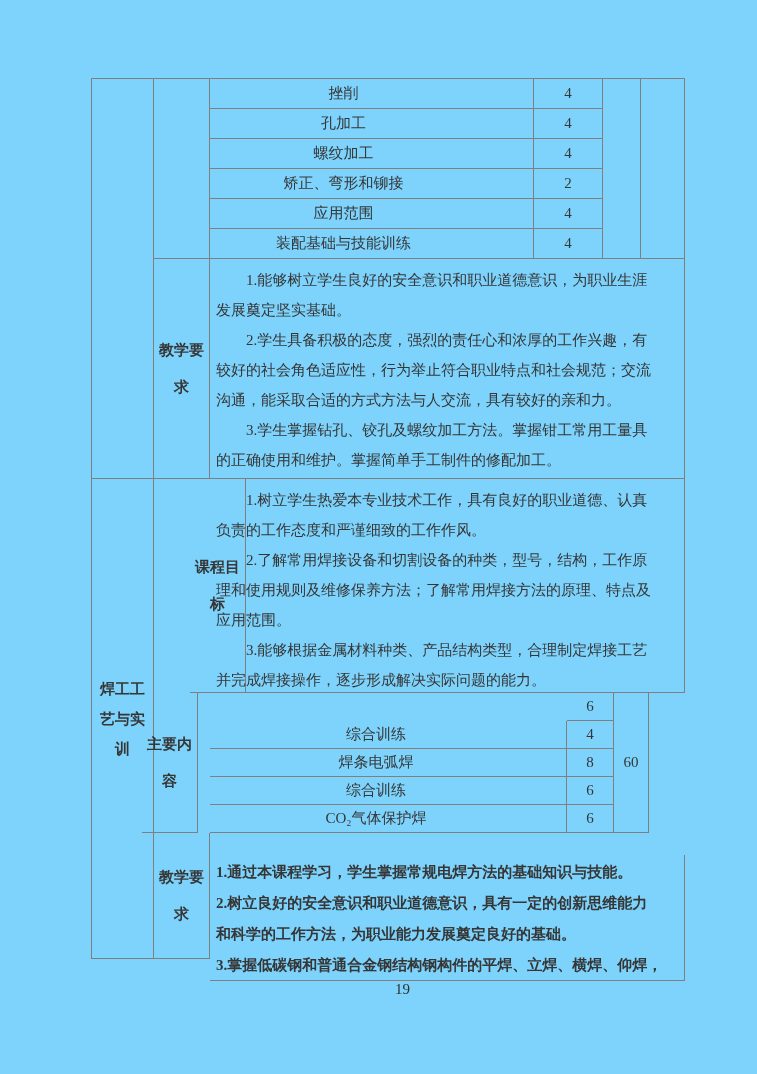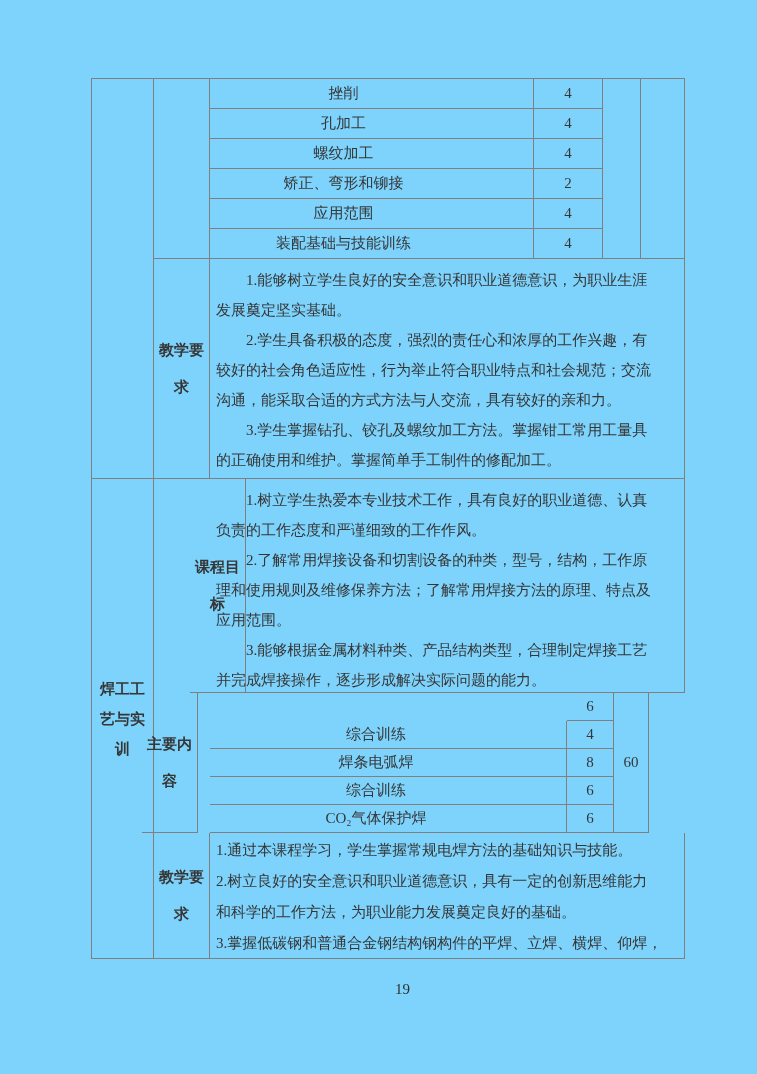--- a/index.html
+++ b/index.html
@@ -80,21 +80,21 @@
     <div class="cell center" style="left:475px;top:670px;width:47px;height:28px;">8</div>
     <div class="cell center shiftB" style="left:118px;top:698px;width:357px;height:28px;">综合训练</div>
     <div class="cell center" style="left:475px;top:698px;width:47px;height:28px;">6</div>
     <div class="cell center shiftB" style="left:118px;top:726px;width:357px;height:28px;">CO₂气体保护焊</div>
     <div class="cell center" style="left:475px;top:726px;width:47px;height:28px;">6</div>
 
     <div class="cell center" style="left:522px;top:614px;width:35px;height:140px;">60</div>
 
     <div class="cell center pre lbl" style="left:62px;top:754px;width:56px;height:126px;">教学要
 求</div>
-    <div class="cell para-tight" style="left:118px;top:754px;width:475px;height:126px;">1.通过本课程学习，学生掌握常规电焊方法的基础知识与技能。
+    <div class="cell para-tight" style="left:118px;top:776px;width:475px;height:126px;font-weight:bold;">1.通过本课程学习，学生掌握常规电焊方法的基础知识与技能。
 2.树立良好的安全意识和职业道德意识，具有一定的创新思维能力
 和科学的工作方法，为职业能力发展奠定良好的基础。
 3.掌握低碳钢和普通合金钢结构钢构件的平焊、立焊、横焊、仰焊，</div>
 
   </div>
 
   <div class="pageno">19</div>
 </div>
 
 </body></html>

